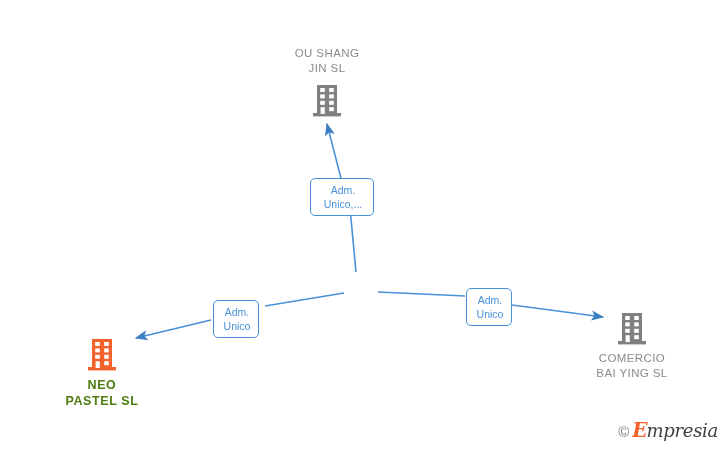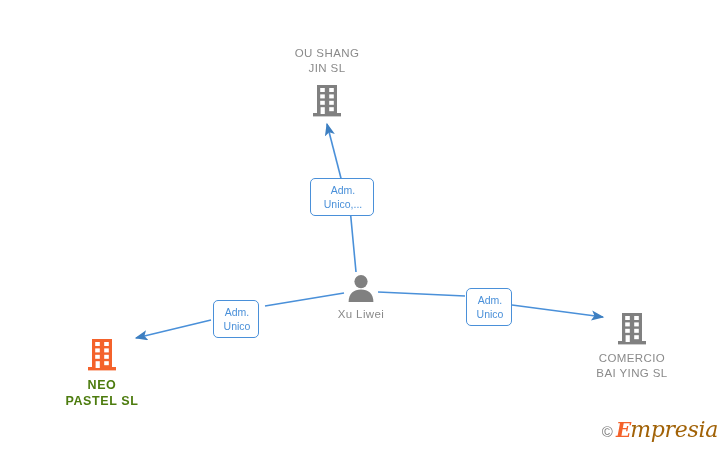--- a/index.html
+++ b/index.html
@@ -92,24 +92,24 @@
   }
   #watermark .brand-e {
     color: #f4622b;
     font-family: "DejaVu Serif", serif;
     font-style: italic;
     font-size: 20px;
     font-weight: bold;
     letter-spacing: -1px;
   }
   #watermark .brand-rest {
-    color: #a16207;
+    color: #404040;
     font-family: "DejaVu Serif", serif;
     font-style: italic;
-    font-size: 22px;
+    font-size: 18px;
     letter-spacing: -.3px;
   }
 </style>
 </head>
 <body>
 
 <div id="graph">
 
   <svg id="edge-layer" viewBox="0 0 728 450" width="728" height="450" xmlns="http://www.w3.org/2000/svg">
     <defs>
@@ -140,29 +140,20 @@
         <rect x="10.2" y="12.4" width="4.6" height="4" fill="#ffffff"></rect>
         <rect x="19.2" y="12.4" width="4.6" height="4" fill="#ffffff"></rect>
         <rect x="10.2" y="18.8" width="4.6" height="4" fill="#ffffff"></rect>
         <rect x="19.2" y="18.8" width="4.6" height="4" fill="#ffffff"></rect>
         <rect x="19.2" y="25.2" width="4.6" height="4" fill="#ffffff"></rect>
         <rect x="10.6" y="25.2" width="4.2" height="6.8" fill="#ffffff"></rect>
       </svg>
     </span>
   </div>
 
-  <div class="node" style="left:311px; top:274px; width:100px;">
-    <span class="icon-slot" style="height:28px;">
-      <svg viewBox="0 0 34 28" width="34" height="28" xmlns="http://www.w3.org/2000/svg">
-        <circle cx="17" cy="7.6" r="6.6" fill="#808080"></circle>
-        <path d="M4.6,28 C4.6,19.6 9.8,15.6 17,15.6 C24.2,15.6 29.4,19.6 29.4,28 Z" fill="#808080"></path>
-      </svg>
-    </span>
-    <div class="node-label label-below">Xu Liwei</div>
-  </div>
 
   <div class="node" style="left:47px; top:336px; width:110px;">
     <span class="icon-slot">
       <svg viewBox="0 0 34 36" width="34" height="36" xmlns="http://www.w3.org/2000/svg">
         <rect x="7" y="3" width="20" height="29" fill="#f4622b"></rect>
         <rect x="3" y="31" width="28" height="3.4" fill="#f4622b"></rect>
         <rect x="10.2" y="6" width="4.6" height="4" fill="#ffffff"></rect>
         <rect x="19.2" y="6" width="4.6" height="4" fill="#ffffff"></rect>
         <rect x="10.2" y="12.4" width="4.6" height="4" fill="#ffffff"></rect>
         <rect x="19.2" y="12.4" width="4.6" height="4" fill="#ffffff"></rect>

